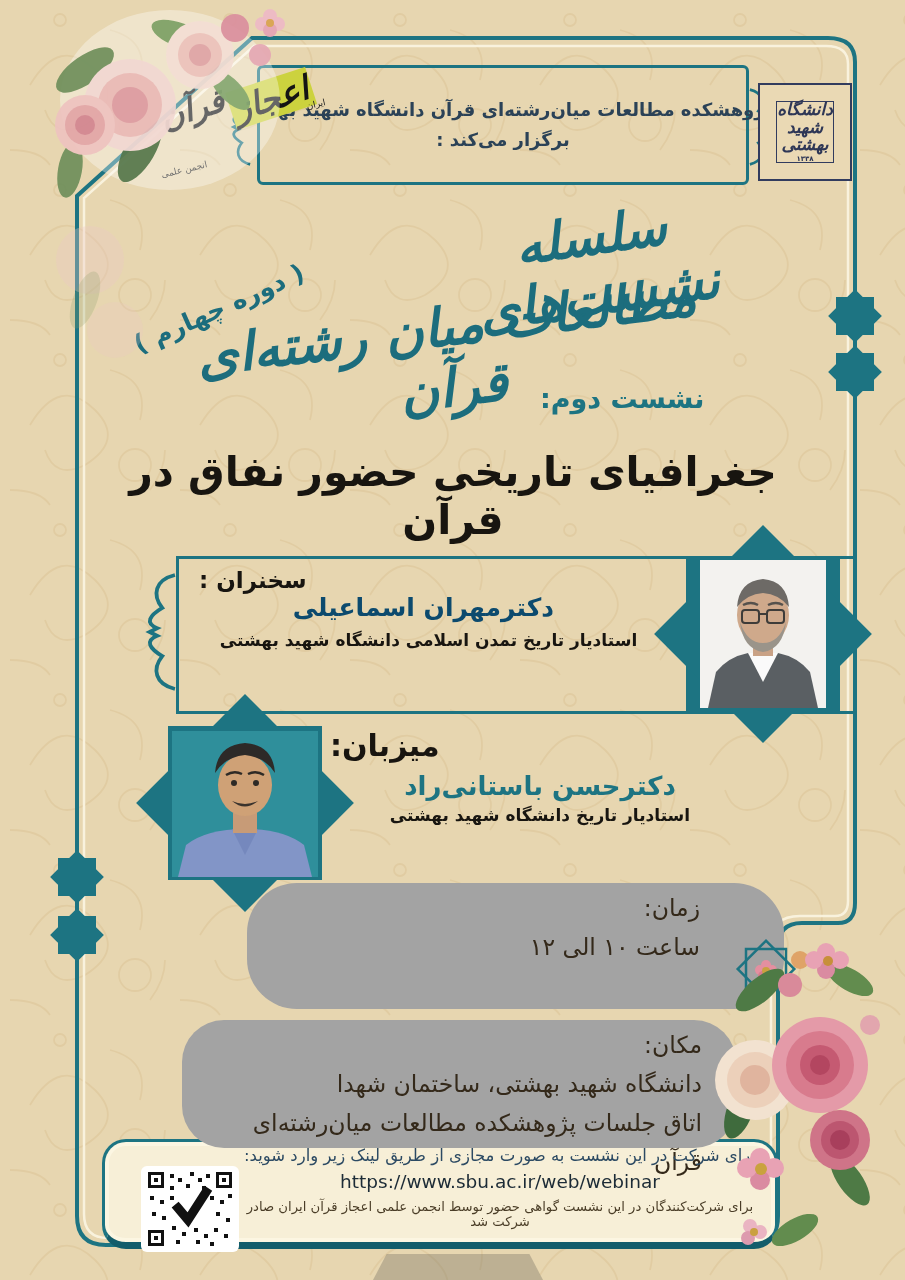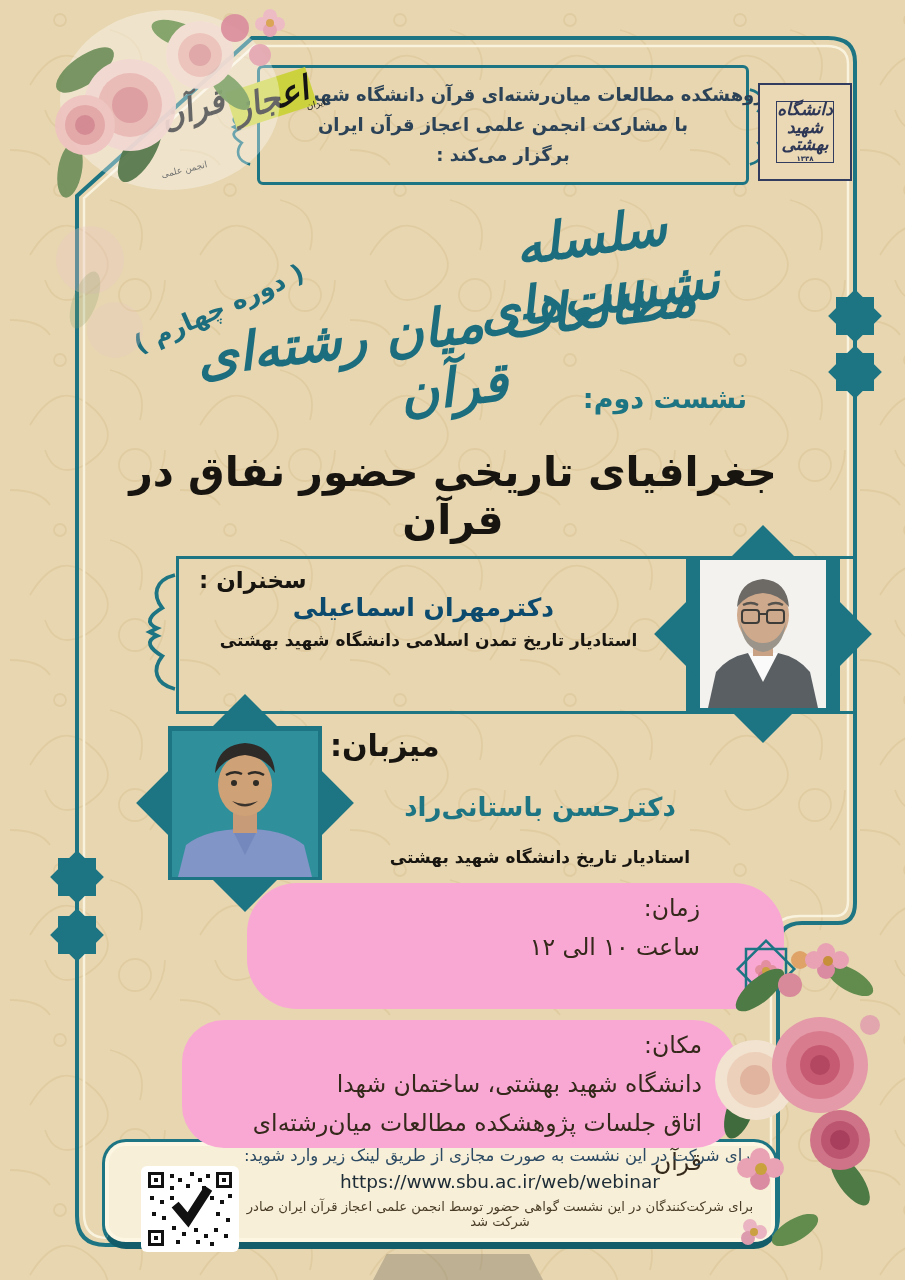--- a/index.html
+++ b/index.html
@@ -38,21 +38,21 @@
     background:#ccd23e;padding:0 4px;transform:rotate(-5deg);}
   .assoc-sub{position:absolute;font-size:9px;color:#222;}
   .assoc-sub1{left:6px;top:64px;}
   .assoc-sub2{right:8px;top:30px;}
 
   
   .cal{color:#1c6d7d;font-weight:bold;font-style:italic;z-index:2;text-align:center;}
   .series1{left:430px;top:206px;width:330px;font-size:52px;transform:rotate(-8deg);}
   .series2{left:145px;top:296px;width:610px;font-size:53px;transform:rotate(-7deg);}
   .edition{left:100px;top:294px;width:238px;font-size:25px;transform:rotate(-24deg);font-style:normal;}
-  .session-label{left:540px;top:383px;width:250px;font-size:27px;font-weight:bold;color:#1d7482;text-align:center;z-index:2;}
+  .session-label{left:540px;top:383px;width:250px;font-size:27px;font-weight:bold;color:#1d7482;text-align:left;z-index:2;}
   .topic{left:103px;top:448px;width:700px;font-size:41px;font-weight:bold;color:#181510;text-align:center;z-index:2;}
 
   
   .speaker-box{left:176px;top:556px;width:680px;height:158px;border:3px solid #1d7482;z-index:2;box-sizing:border-box;}
   .sp-text{position:absolute;top:0;bottom:0;right:205px;left:20px;display:flex;
     flex-direction:column;align-items:center;}
   .sp-label{align-self:flex-end;margin-top:8px;font-size:23px;font-weight:bold;color:#181510;}
   .sp-name{font-size:25px;font-weight:bold;color:#0c4a6e;}
   .sp-aff{margin-top:8px;font-size:17px;font-weight:bold;color:#181510;margin-left:10px;}
 
@@ -61,27 +61,27 @@
   .star8 .sq{position:absolute;inset:0;background:#1d7482;}
   .star8 .sq.r45{transform:rotate(45deg);}
   .speaker-star{left:686px;top:557px;width:154px;height:154px;}
   .host-star{left:168px;top:726px;width:154px;height:154px;}
   .photo{position:absolute;z-index:5;overflow:hidden;}
   .speaker-photo{left:700px;top:560px;width:126px;height:148px;}
   .host-photo{left:172px;top:731px;width:146px;height:146px;}
 
   
   .host-text{left:330px;top:726px;width:420px;height:152px;z-index:2;display:flex;
-    flex-direction:column;align-items:center;gap:21px;}
+    flex-direction:column;align-items:center;}
   .host-label{align-self:flex-end;margin-left:0;margin-right:45px;margin-top:2px;font-size:30px;font-weight:bold;color:#181510;}
   .host-name{margin-top:8px;font-size:26px;font-weight:bold;color:#1d7482;}
   .host-aff{margin-top:4px;font-size:17px;font-weight:bold;color:#181510;}
 
   
-  .panel{background:#f9a8d4;border-radius:50px;z-index:2;color:#34291a;
+  .panel{background:#a3a3a3;border-radius:50px;z-index:2;color:#34291a;
     font-size:23.5px;line-height:39px;text-align:right;box-sizing:border-box;}
   .time-box{left:247px;top:883px;width:537px;height:126px;padding:6px 84px 0 20px;}
   .loc-box{left:182px;top:1020px;width:554px;height:128px;padding:6px 34px 0 18px;border-radius:42px;z-index:3;}
 
   
   .footer-box{left:102px;top:1139px;width:676px;height:110px;z-index:2;
     background:#f7efd7;border:3px solid #1d7482;border-bottom:7px solid #135d6b;
     border-radius:24px;box-shadow:inset 0 0 0 4px #fcf6e2;box-sizing:border-box;}
   .qr-tile{left:141px;top:1166px;width:98px;height:86px;background:#ffffff;border-radius:6px;
     z-index:4;display:flex;align-items:center;justify-content:center;}
@@ -130,21 +130,20 @@
     <g fill="#1d7482">
       <rect x="58" y="858" width="38" height="38"></rect>
       <rect x="58" y="858" width="38" height="38" transform="rotate(45 77 877)"></rect>
       <rect x="58" y="916" width="38" height="38"></rect>
       <rect x="58" y="916" width="38" height="38" transform="rotate(45 77 935)"></rect>
     </g>
   </svg>
 
   <div class="abs banner-box fa">
     <div class="banner-line">پژوهشکده مطالعات میان‌رشته‌ای قرآن دانشگاه شهید بهشتی</div>
-    <div class="banner-line">با مشارکت انجمن علمی اعجاز قرآن ایران</div>
     <div class="banner-line">برگزار می‌کند :</div>
   </div>
   <svg class="abs ornament" style="left:226px;top:88px;" width="30" height="78" viewBox="0 0 30 94">
     <path d="M26,2 C10,6 8,18 16,28 C6,34 2,40 12,44 L6,47 L12,50 C2,54 6,60 16,66 C8,76 10,88 26,92" fill="none" stroke="#1d7482" stroke-width="3.2"></path>
   </svg>
   <svg class="abs ornament" style="left:744px;top:88px;transform:scaleX(-1);" width="30" height="78" viewBox="0 0 30 94">
     <path d="M26,2 C10,6 8,18 16,28 C6,34 2,40 12,44 L6,47 L12,50 C2,54 6,60 16,66 C8,76 10,88 26,92" fill="none" stroke="#1d7482" stroke-width="3.2"></path>
   </svg>
 
   <div class="abs sbu-logo">

